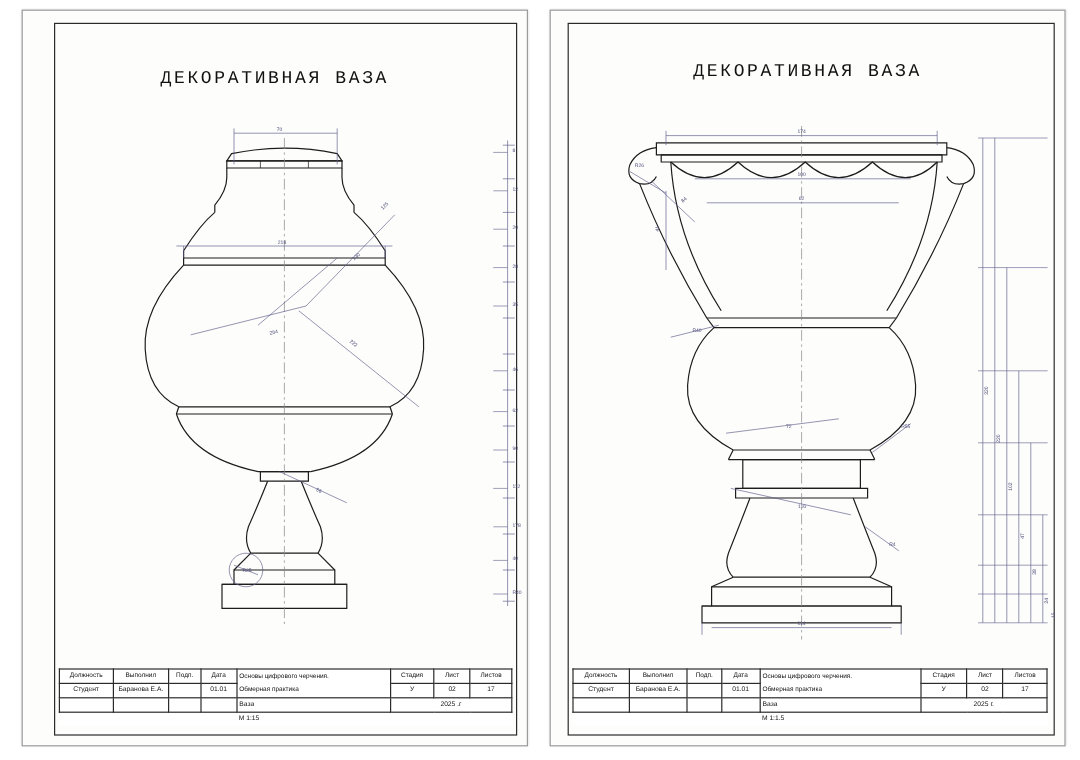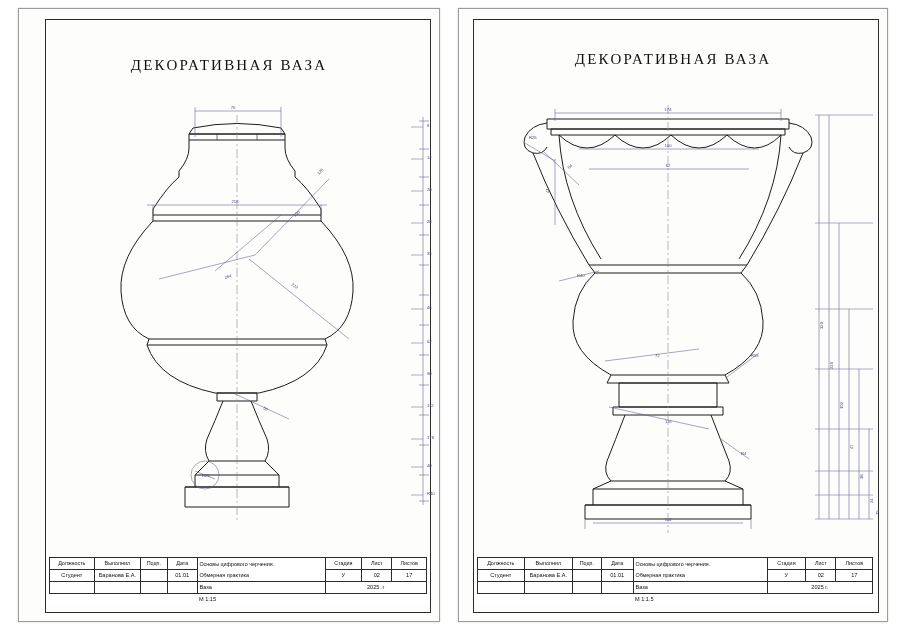--- a/index.html
+++ b/index.html
@@ -3,21 +3,21 @@
 <meta charset="utf-8">
 <style>
   html,body{margin:0;padding:0;background:#ffffff;}
   body{width:900px;height:633px;font-family:"Liberation Sans",sans-serif;color:#1a1a1a;}
   .page{position:relative;width:900px;height:633px;overflow:hidden;background:#ffffff;}
   .sheet{position:absolute;top:8px;background:#fdfdfc;border:1px solid #9b9b9b;box-shadow:0 0 2px rgba(0,0,0,.18);}
   .sheet.left{left:18px;width:420px;height:612px;}
   .sheet.right{left:458px;width:428px;height:612px;}
   .frame{position:absolute;left:26px;top:10px;right:8px;bottom:8px;border:1px solid #2b2b2b;}
   .frame.r{left:14px;}
-  .title{position:absolute;left:0;right:0;text-align:center;font-size:15px;letter-spacing:2.2px;font-family:Liberation Serif, serif;color:#111;}
+  .title{position:absolute;left:0;right:0;text-align:center;font-size:15px;letter-spacing:2.2px;font-family:Liberation Mono, monospace;color:#111;}
   .left .title{top:48px;}
   .right .title{top:42px;}
   svg{display:block;}
   .draw{position:absolute;left:0;top:0;}
   
   .tb{position:absolute;border-collapse:collapse;font-size:5.6px;color:#111;background:#fff;}
   .tb td{border:.7px solid #2b2b2b;padding:0 1.5px;height:11px;line-height:11px;white-space:nowrap;overflow:hidden;font-family:"Liberation Sans",sans-serif;}
   .tb td.h{font-size:5.4px;text-align:center;}
   .tb td.c{text-align:center;}
   .tb td.nb{border:none;}

